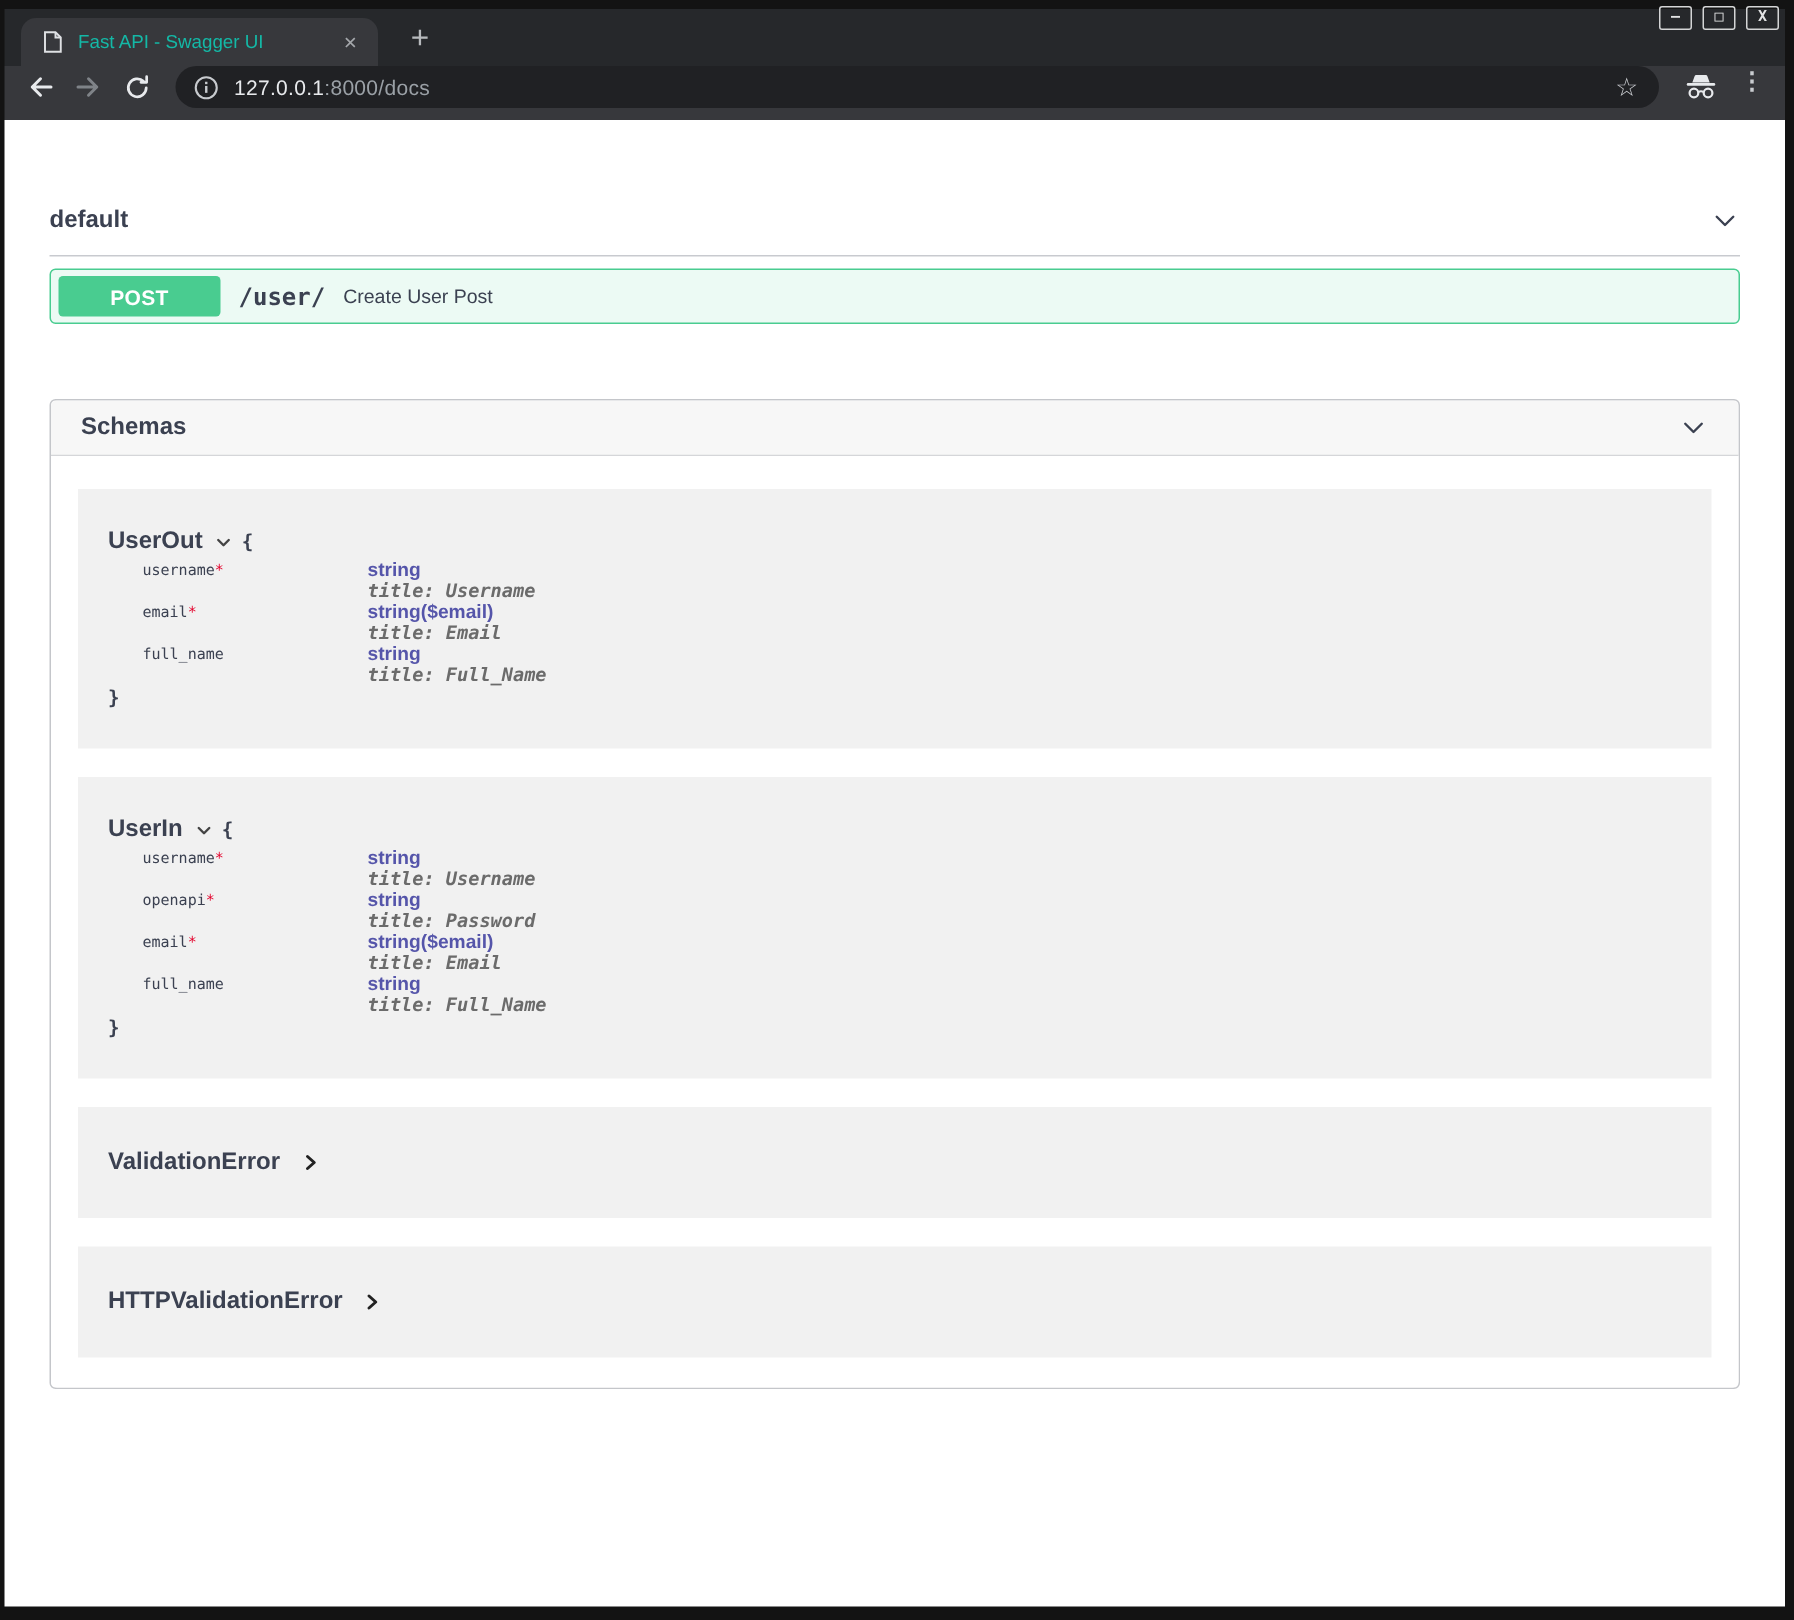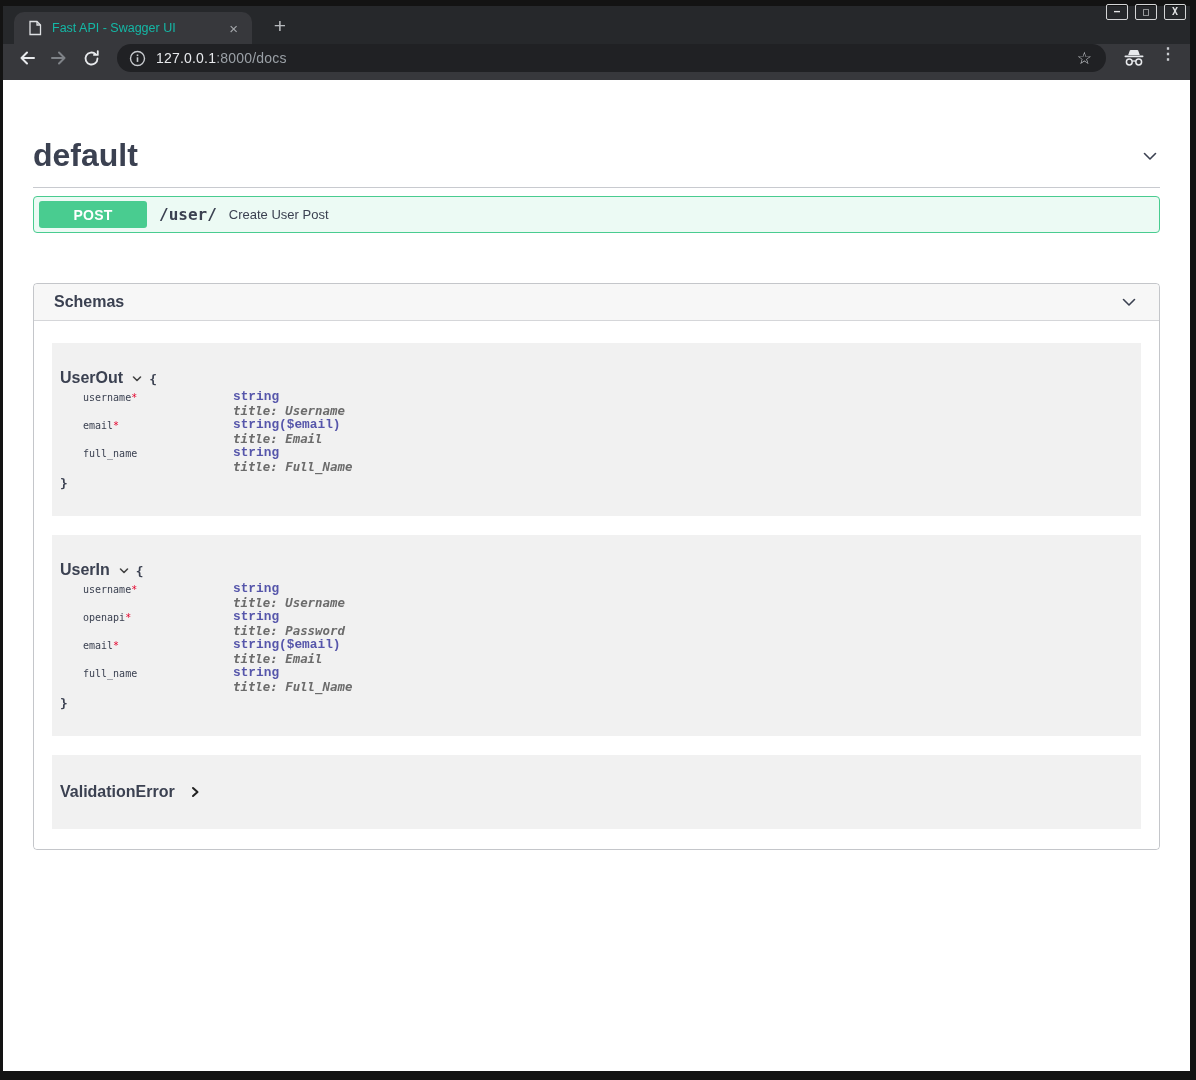--- a/index.html
+++ b/index.html
@@ -46,56 +46,56 @@
   .api-title { font-size:37px; font-weight:700; color:#3b4151; display:inline; letter-spacing:-.5px; }
   .badge { display:inline-block; font-size:10px; font-weight:700; color:#fff;
            padding:3px 8px; border-radius:10px; position:relative; top:-16px; margin-left:8px;
            letter-spacing:.3px; }
   .badge.version { background:#7d8492; box-shadow:inset 0 1px 0 rgba(255,255,255,.35); }
   .badge.oas { background:#89bf04; box-shadow:inset 0 1px 0 rgba(255,255,255,.35); }
   .spec-link { display:block; margin-top:6px; font-size:12.5px; color:#4990e2; text-decoration:none; }
 
   .op-section { margin-top:57px; }
   .section-head { display:flex; align-items:center; justify-content:space-between; }
-  .section-title { font-size:32px; font-weight:700; color:#3b4151; }
+  .section-title { font-size:16px; font-weight:700; color:#3b4151; }
   .divider { border-bottom:1px solid rgba(59,65,81,.28); margin-top:13px; }
 
   .opblock { margin-top:8px; border:1px solid #49cc90; background:rgba(73,204,144,.1);
              border-radius:4px; height:37px; display:flex; align-items:center; padding:0 5px; }
   .method { width:108px; height:27px; background:#49cc90; border-radius:3px; color:#fff;
             font-weight:700; font-size:14px; display:flex; align-items:center;
             justify-content:center; border:none; letter-spacing:.2px; }
   .op-path { font-family:"DejaVu Sans Mono", monospace; font-weight:700; font-size:16px;
              color:#3b4151; margin-left:12px; }
   .op-summary { font-size:13px; color:#3b4151; margin-left:12px; }
 
   
   .schemas { margin-top:50px; border:1px solid rgba(59,65,81,.3); border-radius:4px; }
   .schemas-head { height:37px; display:flex; align-items:center; justify-content:space-between;
                   padding:0 20px; background:#f7f7f7; border-bottom:1px solid rgba(59,65,81,.18);
                   border-radius:4px 4px 0 0; }
   .schemas-title { font-size:16px; font-weight:700; color:#3b4151; }
   .schemas-body { padding:22px 18px 20px 18px; background:#fff; border-radius:0 0 4px 4px; }
 
-  .model-card { background:rgba(0,0,0,.055); border-radius:0; padding:26px 8px;
+  .model-card { background:rgba(0,0,0,.055); border-radius:0; padding:26px 20px;
                 margin-bottom:19px; }
   .model-card:last-child { margin-bottom:0; }
   .model-head { display:flex; align-items:center; }
   .model-name { font-size:16px; font-weight:700; color:#3b4151; }
   .model-head .mchev { margin:2px 6px 0 8px; }
   .brace { font-family:"DejaVu Sans Mono", monospace; font-weight:700; font-size:12.8px; color:#3b4151; }
   .brace-close { display:block; margin-top:1px; }
 
   .props { margin:3px 0 0 0; }
   .prop-row { display:flex; }
   .prop-name { width:150px; margin-left:23px; font-family:"DejaVu Sans Mono", monospace;
                font-weight:400; font-size:10px; color:#3b4151; line-height:14px; padding-top:1px; }
   .req-star { color:#e4002b; }
   .prop-desc { flex:1; }
-  .prop-type { display:block; font-family:Liberation Mono, monospace; font-weight:700;
+  .prop-type { display:block; font-family:Liberation Sans, sans-serif; font-weight:700;
                font-size:12.8px; color:#5555aa; line-height:14px; }
   .prop-meta { display:block; font-family:"DejaVu Sans Mono", monospace; font-style:italic;
                font-size:12.4px; color:#6b6b6b; line-height:14px; font-weight:700; }
 
   .collapsed-row { display:flex; align-items:center; padding:2px 0; }
   .collapsed-row .model-name { margin-right:14px; }
 
   svg { display:block; }
 </style>
 </head>
@@ -284,19 +284,29 @@
             <div class="collapsed-row">
               <span class="model-name">ValidationError</span>
               <span>
                 <svg width="12" height="12" viewBox="0 0 12 12">
                   <path d="M4 2 L8.5 6 L4 10" fill="none" stroke="#222" stroke-width="2" stroke-linecap="round" stroke-linejoin="round"></path>
                 </svg>
               </span>
             </div>
           </div>
 
+          <div class="model-card">
+            <div class="collapsed-row">
+              <span class="model-name">HTTPValidationError</span>
+              <span>
+                <svg width="12" height="12" viewBox="0 0 12 12">
+                  <path d="M4 2 L8.5 6 L4 10" fill="none" stroke="#222" stroke-width="2" stroke-linecap="round" stroke-linejoin="round"></path>
+                </svg>
+              </span>
+            </div>
+          </div>
 
         </div>
       </div>
 
     </div>
   </div>
 </div>
 
 </body></html>

